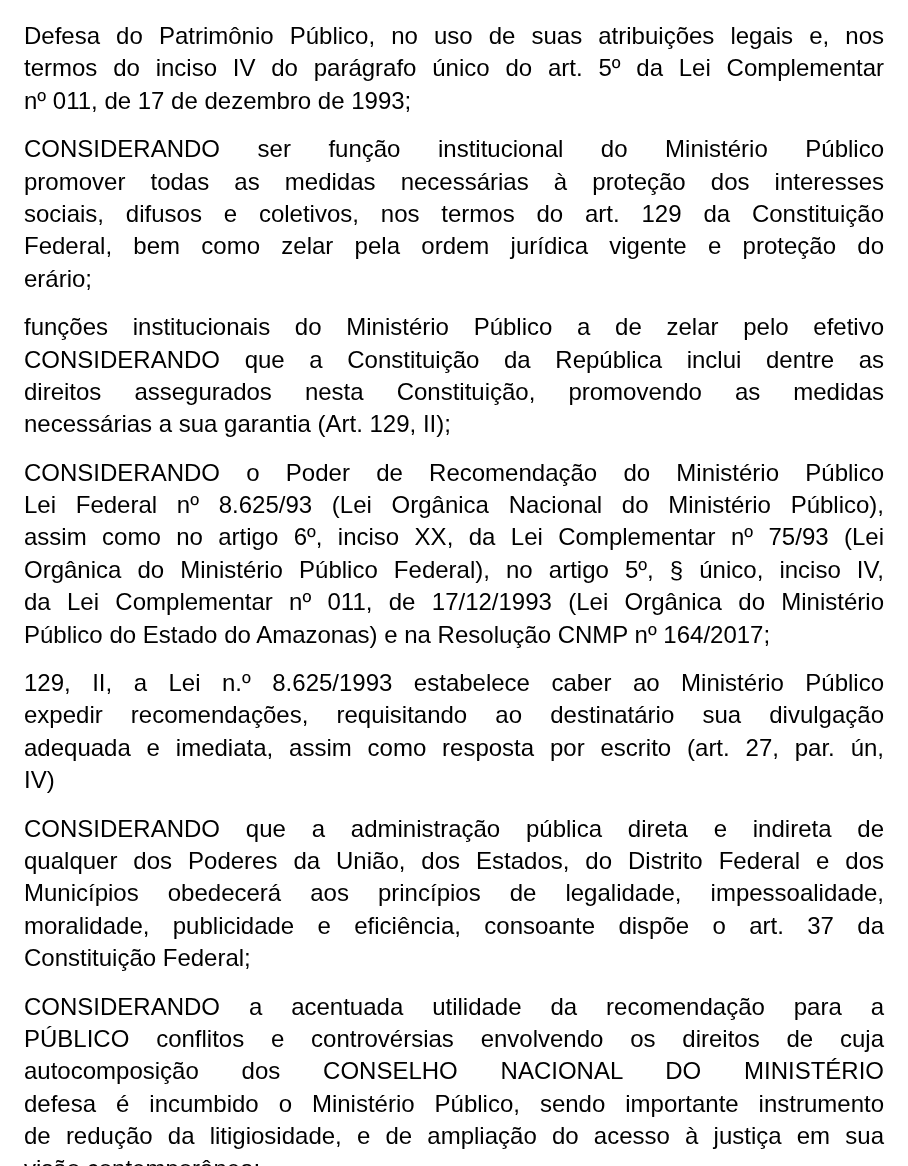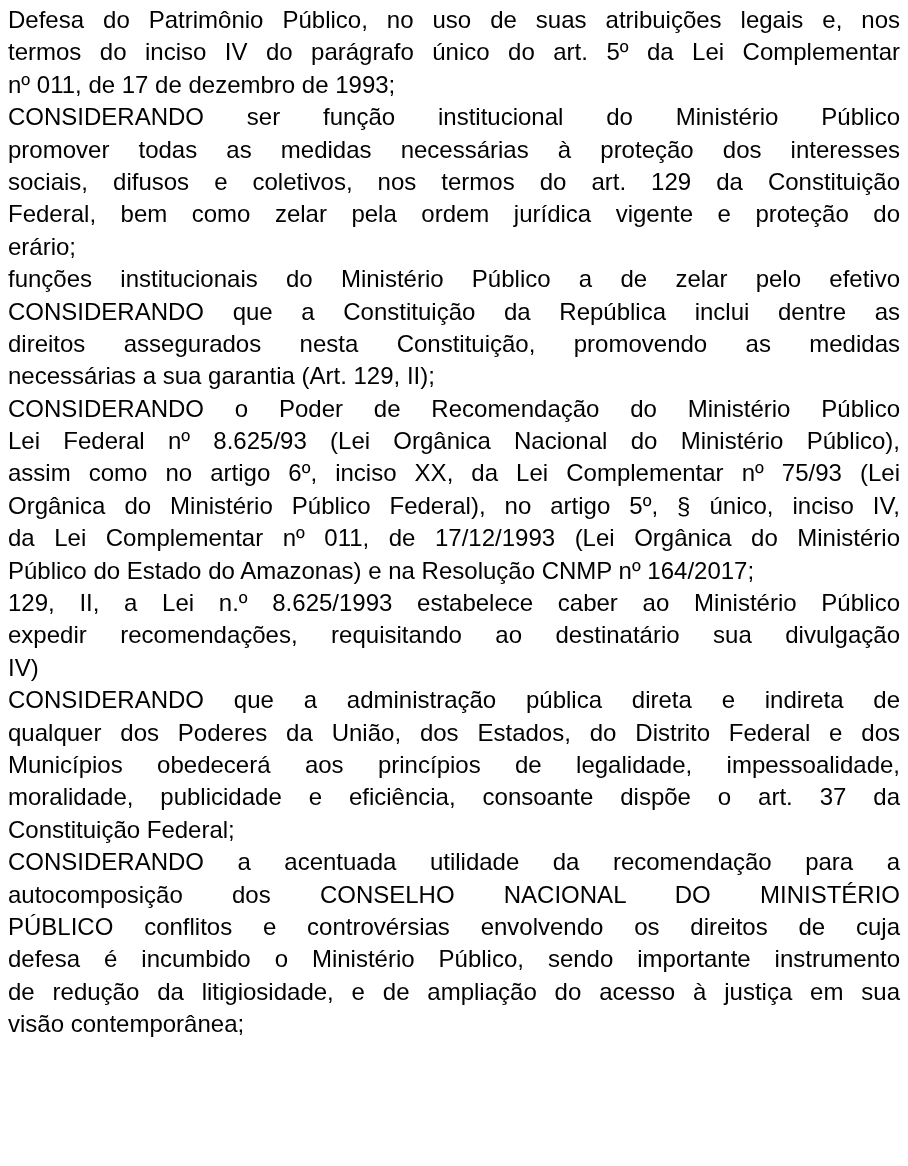--- a/index.html
+++ b/index.html
@@ -7,21 +7,21 @@
   .page {
     position: relative;
     width: 908px;
     height: 1166px;
     box-sizing: border-box;
     padding: 4px 8px 0 8px;
     font-family: "Liberation Sans", sans-serif;
     font-size: 24px;
     color: #000000;
   }
-  .para { margin: 0; }
+  .para { margin: 16px; }
   .line {
     display: block;
     height: 32.4px;
     line-height: 32.4px;
     white-space: nowrap;
     text-align: justify;
     text-align-last: justify;
     transform-origin: left center;
   }
   .line.last {
@@ -60,33 +60,34 @@
     <span class="line">Lei Federal nº 8.625/93 (Lei Orgânica Nacional do Ministério Público),</span>
     <span class="line">assim como no artigo 6º, inciso XX, da Lei Complementar nº 75/93 (Lei</span>
     <span class="line">Orgânica do Ministério Público Federal), no artigo 5º, § único, inciso IV,</span>
     <span class="line">da Lei Complementar nº 011, de 17/12/1993 (Lei Orgânica do Ministério</span>
     <span class="line last">Público do Estado do Amazonas) e na Resolução CNMP nº 164/2017;</span>
   </p>
 
   <p class="para">
     <span class="line">129, II, a Lei n.º 8.625/1993 estabelece caber ao Ministério Público</span>
     <span class="line">expedir recomendações, requisitando ao destinatário sua divulgação</span>
+    <span class="line">adequada e imediata, assim como resposta por escrito (art. 27, par. ún,</span>
     <span class="line last">IV)</span>
   </p>
 
   <p class="para">
     <span class="line">CONSIDERANDO que a administração pública direta e indireta de</span>
     <span class="line">qualquer dos Poderes da União, dos Estados, do Distrito Federal e dos</span>
     <span class="line">Municípios obedecerá aos princípios de legalidade, impessoalidade,</span>
     <span class="line">moralidade, publicidade e eficiência, consoante dispõe o art. 37 da</span>
     <span class="line last">Constituição Federal;</span>
   </p>
 
   <p class="para">
     <span class="line">CONSIDERANDO a acentuada utilidade da recomendação para a</span>
+    <span class="line">PÚBLICO conflitos e controvérsias envolvendo os direitos de cuja</span>
     <span class="line">autocomposição dos CONSELHO NACIONAL DO MINISTÉRIO</span>
-    <span class="line">PÚBLICO conflitos e controvérsias envolvendo os direitos de cuja</span>
     <span class="line">defesa é incumbido o Ministério Público, sendo importante instrumento</span>
     <span class="line">de redução da litigiosidade, e de ampliação do acesso à justiça em sua</span>
     <span class="line last">visão contemporânea;</span>
   </p>
 
 </div>
 
 </body></html>

